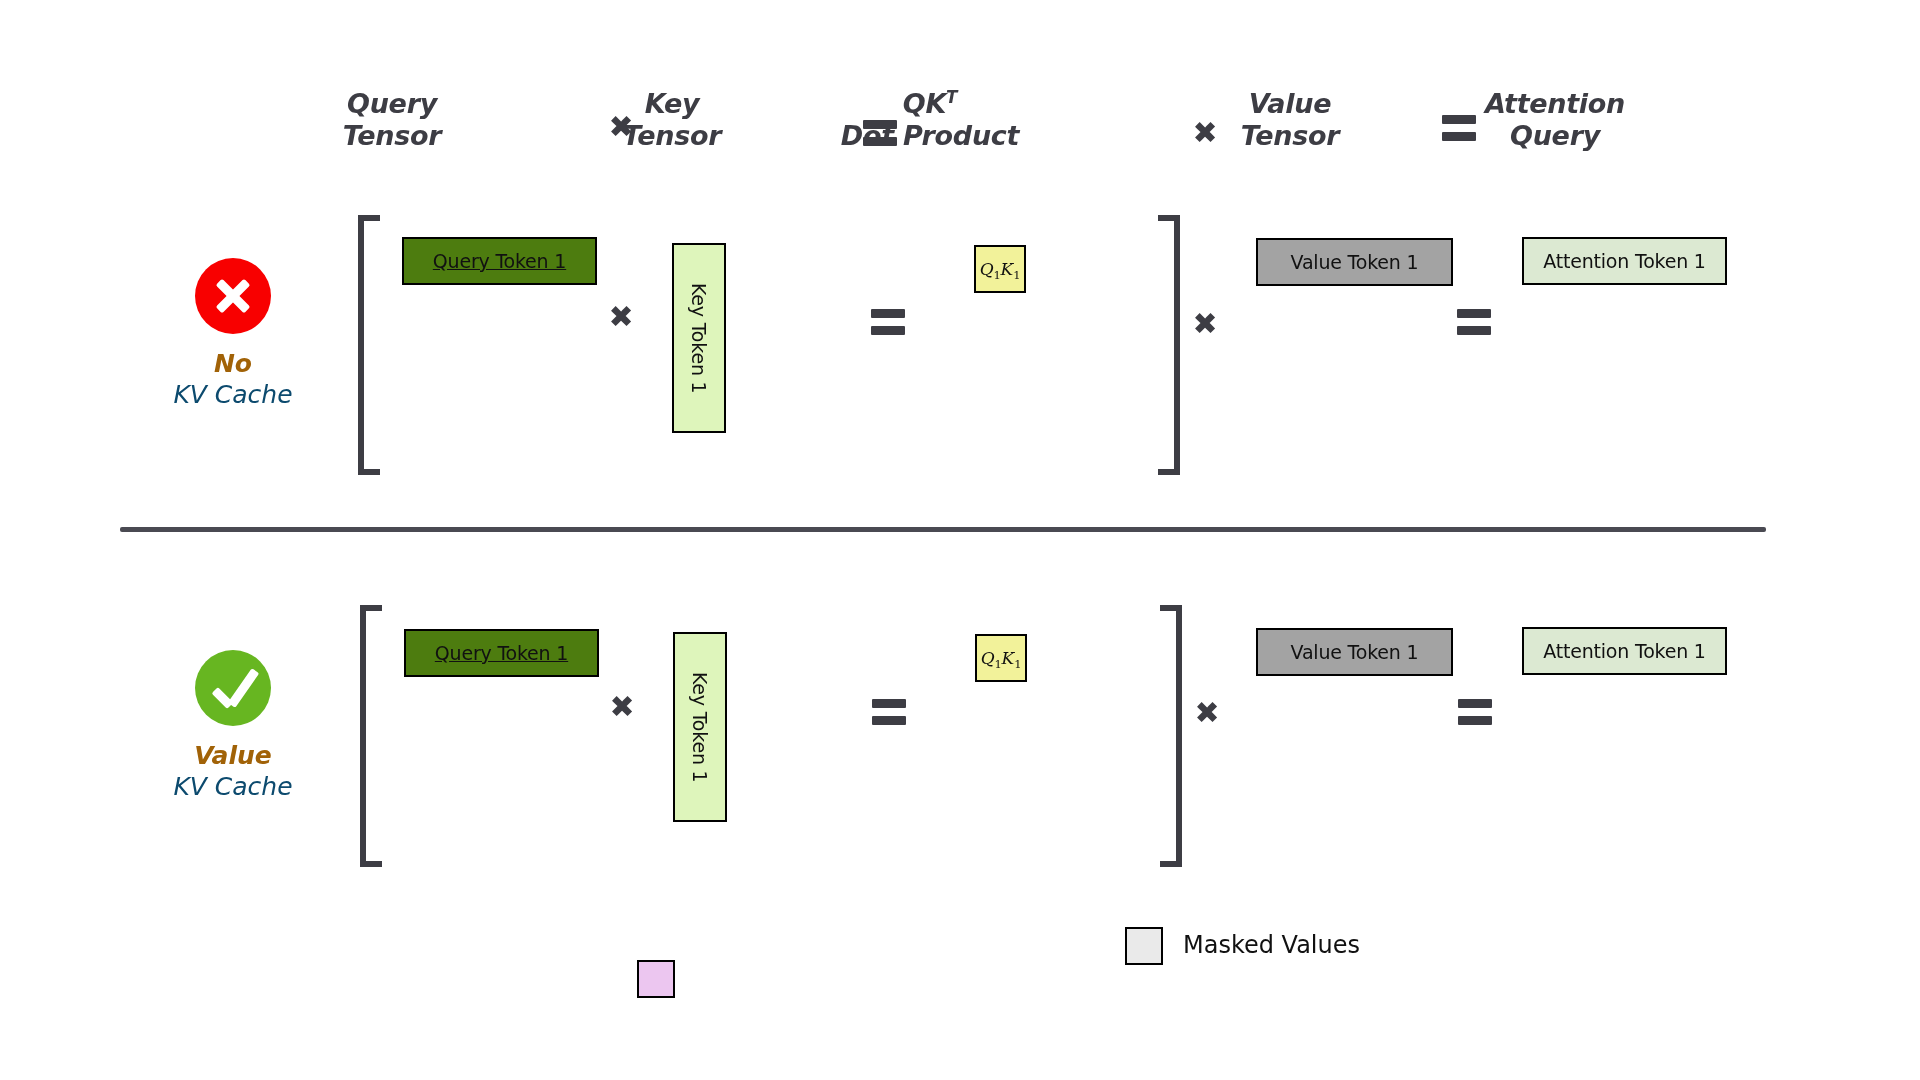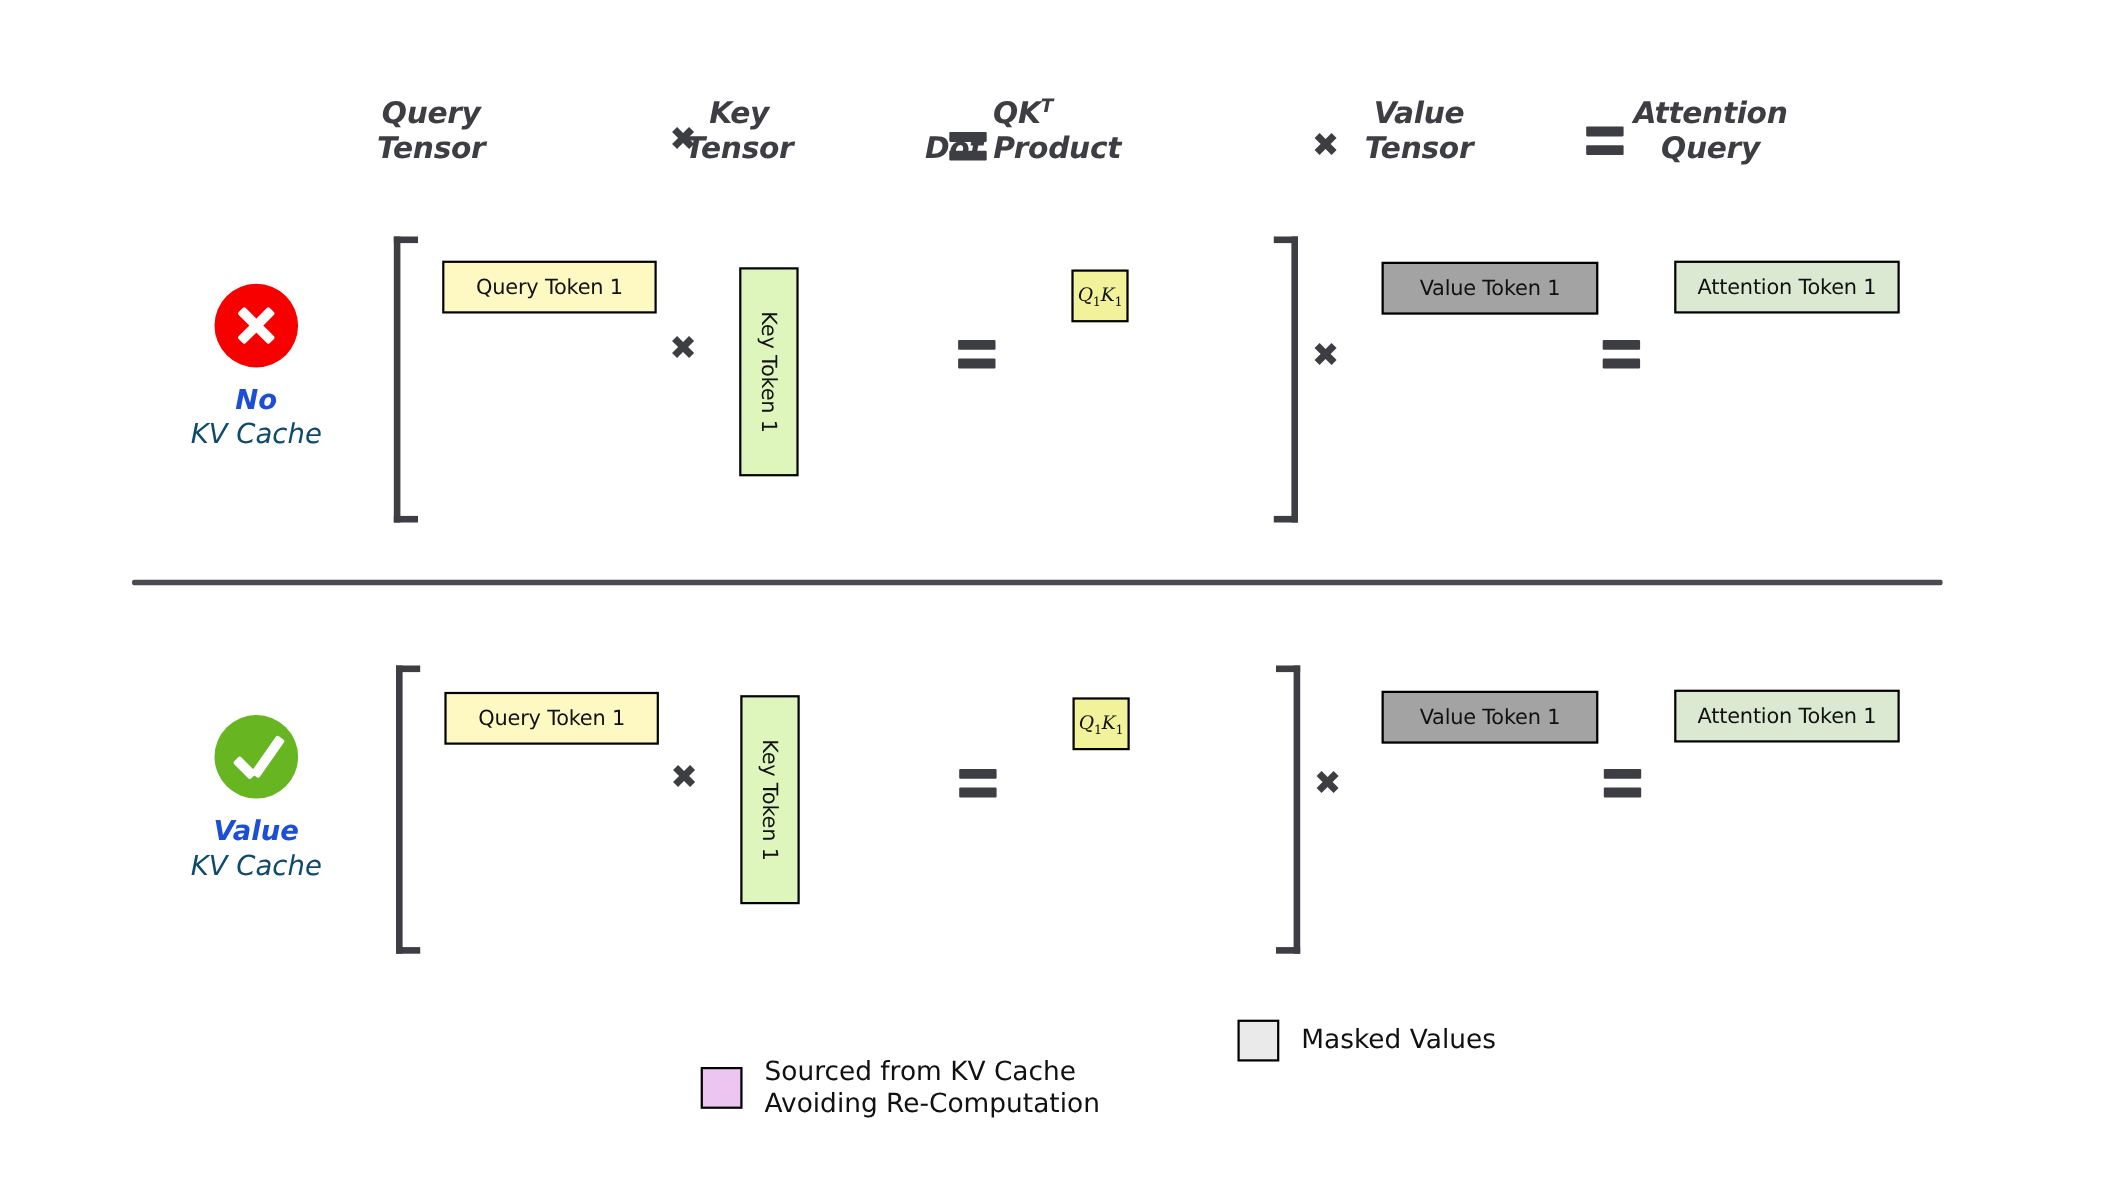--- a/index.html
+++ b/index.html
@@ -80,21 +80,21 @@
     box-sizing: border-box;
     border: 2px solid #000000;
     display: flex;
     align-items: center;
     justify-content: center;
     font-size: 19px;
     color: #111111;
     font-family: "DejaVu Sans", "Liberation Sans", sans-serif;
     letter-spacing: -0.2px;
   }
-  .box.query     { background: #fef9c3; }
+  .box.query     { background: #4d7c0f; text-decoration: underline; }
   .box.key       { background: #DEF5BB; }
   .box.qk        { background: #F2F29A; margin-left: 32px; }
   .box.value     { background: #a3a3a3; }
   .box.attention { background: #DCE9D2; }
 
   .box.vertical span {
     writing-mode: vertical-rl;
     text-orientation: mixed;
     white-space: nowrap;
   }
@@ -156,21 +156,21 @@
     width: 9px; height: 42px;
     left: 44px; top: 17px;
     transform: rotate(35deg);
   }
 
   .status .title {
     margin-top: 14px;
     font-weight: bold;
     font-style: italic;
     font-size: 25px;
-    color: #1d4ed8;
+    color: #a16207;
     line-height: 1.25;
   }
   .status .sub {
     font-style: italic;
     font-size: 25px;
     color: #0c4a6e;
     line-height: 1.25;
   }
 
   
@@ -284,21 +284,19 @@
         <i></i>
       </div>
       <div class="status" style="left: 118px; top: 650px;">
         <div class="badge good"><span class="glyph-check"></span></div>
         <div class="title">Value</div>
         <div class="sub">KV Cache</div>
       </div>
       <div class="divider" style="left: 120px; top: 527px; width: 1646px; background: rgb(74, 74, 82);"></div>
       <div class="legend-item" style="left: 637px; top: 960px;">
         <div class="legend-swatch kv" style="background: rgb(236, 198, 240);"></div>
-        <div class="legend-text">Sourced from KV Cache
-Avoiding Re-Computation</div>
       </div>
       <div class="legend-item" style="left: 1125px; top: 927px;">
         <div class="legend-swatch masked" style="background: rgb(234, 234, 234);"></div>
         <div class="legend-text">Masked Values</div>
       </div>
     </div>
 </div>
 
 </body></html>

